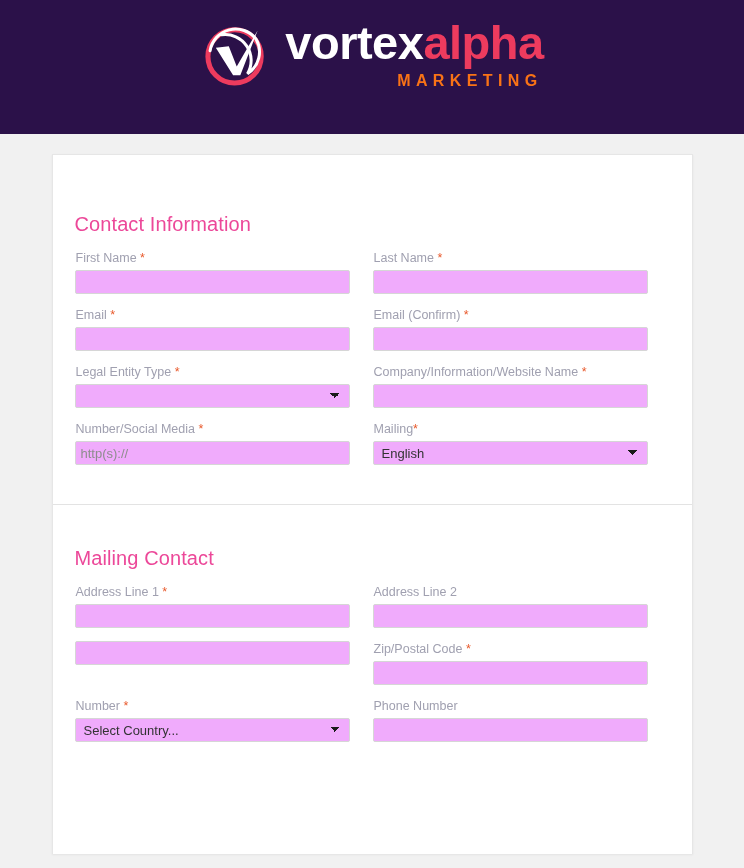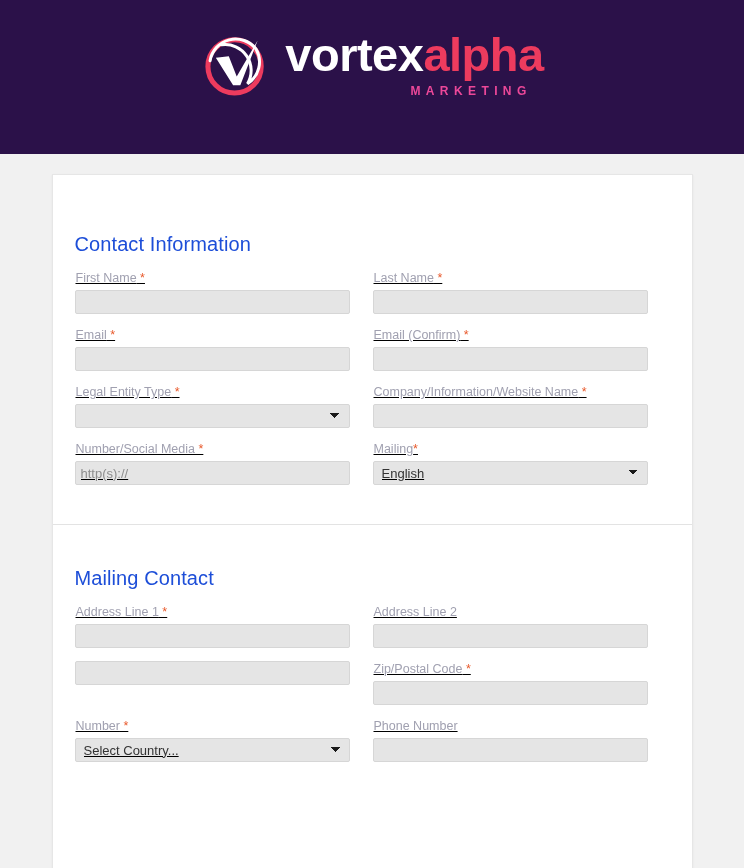--- a/index.html
+++ b/index.html
@@ -9,21 +9,21 @@
     width: 744px;
     height: 868px;
     overflow: hidden;
     background: #f1f1f1;
     font-family: "Liberation Sans", sans-serif;
   }
 
   
   .site-header {
     width: 744px;
-    height: 154px;
+    height: 134px;
     background: #2b1149;
     display: flex;
     align-items: center;
     justify-content: center;
   }
   .logo {
     display: flex;
     align-items: center;
     gap: 13px;
     transform: translateY(-12px);
@@ -33,26 +33,26 @@
   .logo-wordmark {
     font-size: 47px;
     font-weight: bold;
     line-height: 0.98;
     letter-spacing: -0.5px;
     white-space: nowrap;
   }
   .logo-word-primary { color: #ffffff; }
   .logo-word-accent { color: #ed3b5e; }
   .logo-tagline {
-    color: #ec4899;
-    font-size: 12px;
+    color: #f97316;
+    font-size: 16px;
     font-weight: bold;
     letter-spacing: 5.4px;
     margin-top: 5px;
-    margin-right: 12px;
+    margin-right: 1px;
     white-space: nowrap;
   }
 
   
   .page-area {
     width: 744px;
     height: 710px;
     background: #f1f1f1;
     padding-top: 20px;
   }
@@ -69,49 +69,48 @@
   .card-section.first { padding-top: 58px; }
   .card-section.second { padding-top: 42px; }
   .section-divider {
     height: 1px;
     background: #e3e3e3;
     margin: 0;
   }
   .section-title {
     font-size: 20px;
     font-weight: normal;
-    color: #1d4ed8;
+    color: #ec4899;
     margin: 0 0 14px 0;
     letter-spacing: 0.1px;
   }
 
   
   .form-row {
     display: flex;
     gap: 1px;
     margin-bottom: 13px;
-    text-decoration: underline;
   }
   .form-col { width: 50%; padding-right: 22px; }
   .field-label {
     display: block;
     font-size: 12.5px;
     color: #a0a0b0;
     margin: 0 0 4px 1px;
     line-height: 16px;
     white-space: nowrap;
   }
   .req { color: #e8582a; }
   .field-control {
     display: block;
     width: 100%;
     height: 24px;
     border: 1px solid #d6d6d6;
     border-radius: 2px;
-    background: #e5e5e5;
+    background: #f0abfc;
     font-family: "Liberation Sans", sans-serif;
     font-size: 13px;
     color: #333333;
     padding: 0 5px;
     outline: none;
   }
   .field-control::placeholder { color: #8d8d8d; opacity: 1; }
   select.field-control {
     height: 24px;
     -webkit-appearance: none;

